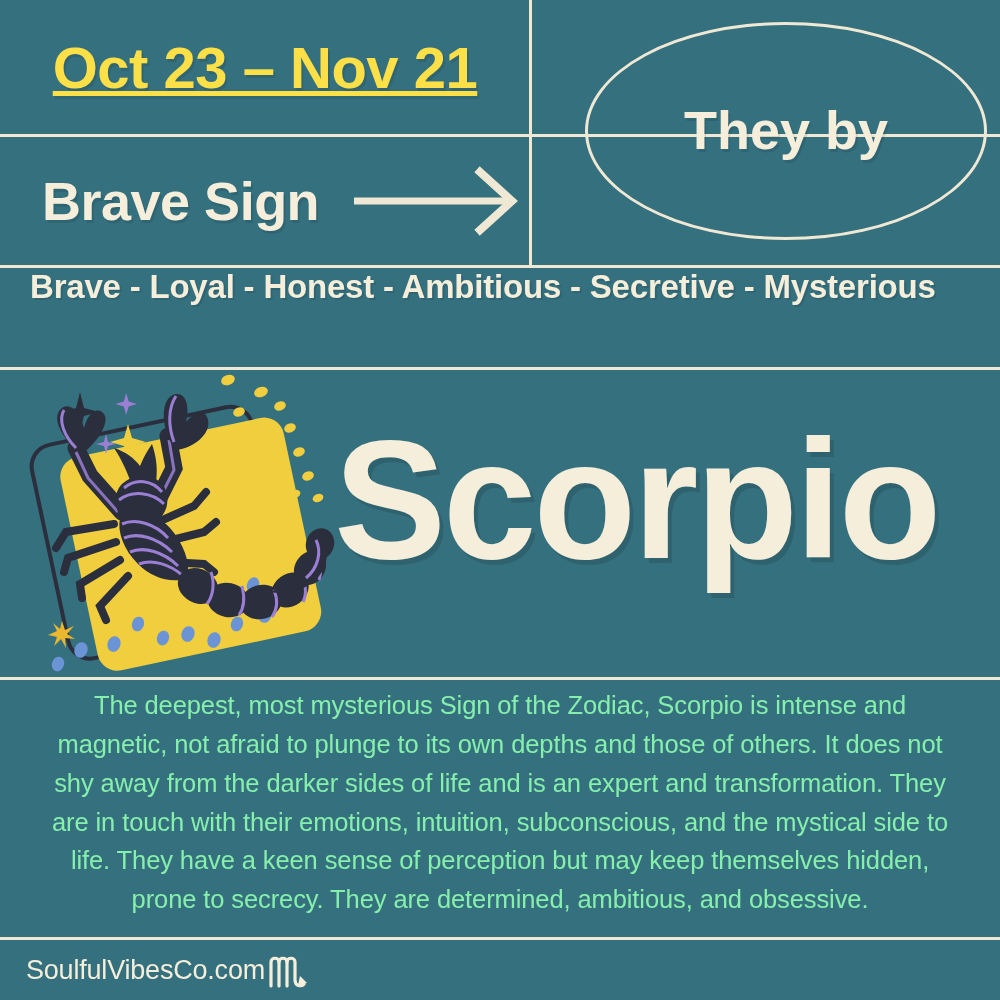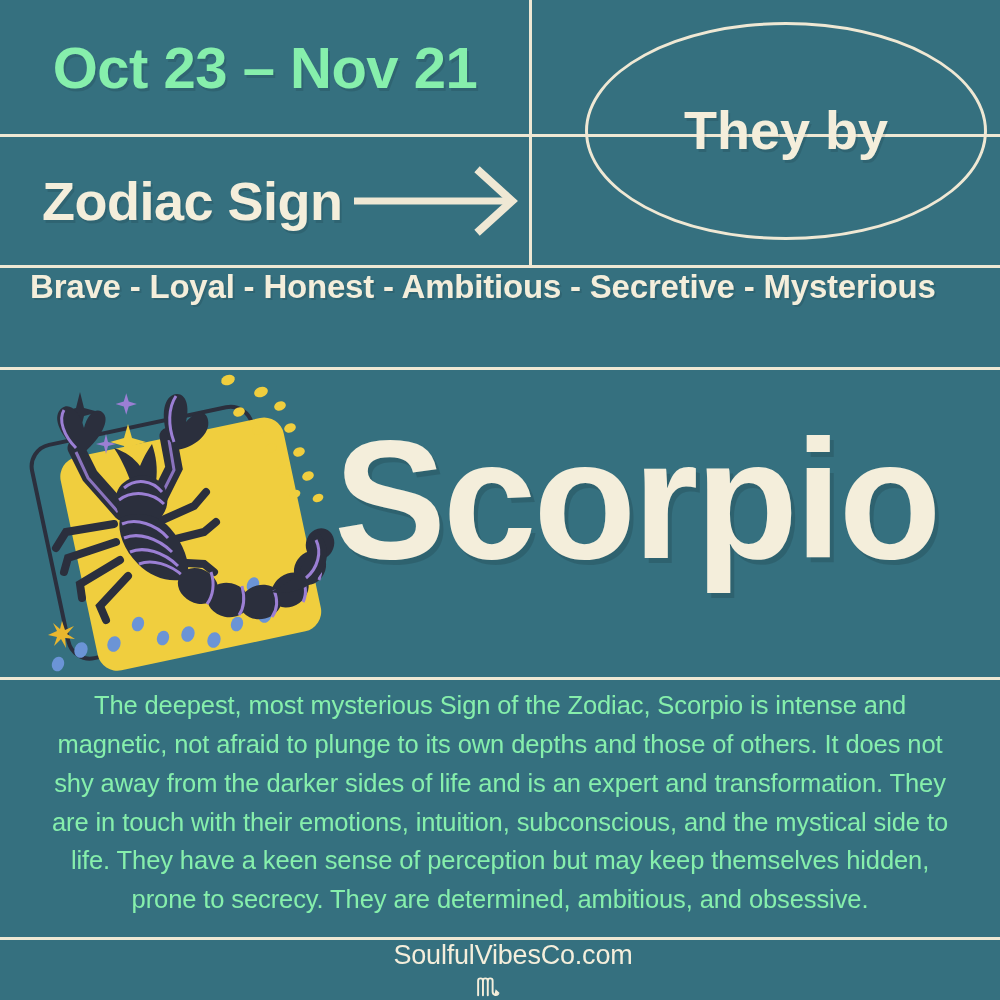--- a/index.html
+++ b/index.html
@@ -41,23 +41,24 @@
     left: 0; top: 0;
     width: 530px; height: 134px;
     display: flex;
     align-items: center;
     justify-content: center;
   }
   .dates-text {
     font-size: 58px;
     font-weight: 800;
     letter-spacing: -0.5px;
-    color: #86efac;
+    color: #fde047;
     white-space: nowrap;
     text-shadow: 2px 3px 0 rgba(0,0,0,0.10);
+    text-decoration: underline;
   }
 
   .cell-element {
     position: absolute;
     left: 0; top: 137px;
     width: 530px; height: 128px;
     display: flex;
     align-items: center;
   }
   .element-text {
@@ -161,21 +162,20 @@
   }
 
   
   .footer {
     position: absolute;
     left: 0; top: 940px;
     width: 1000px; height: 60px;
     display: flex;
     align-items: center;
     justify-content: flex-start;
-    flex-direction: column;
   }
   .site-url {
     font-size: 27px;
     color: #f4eedb;
     margin-left: 26px;
     letter-spacing: -0.2px;
   }
   .zodiac-glyph {
     margin-right: 22px;
     width: 48px;
@@ -192,21 +192,21 @@
   <div class="hline" style="top:367px"></div>
   <div class="hline" style="top:677px"></div>
   <div class="hline" style="top:937px"></div>
   <div class="vline" style="left:529px; top:0; height:265px"></div>
 
   <div class="cell-dates">
     <div class="dates-text">Oct 23 – Nov 21</div>
   </div>
 
   <div class="cell-element">
-    <div class="element-text">Zodiac Sign</div>
+    <div class="element-text">Brave Sign</div>
     <svg class="arrow" viewBox="0 0 172 70">
       <line x1="2" y1="35" x2="160" y2="35" stroke="#efe8d4" stroke-width="7"></line>
       <polyline points="128,6 160,35 128,64" fill="none" stroke="#efe8d4" stroke-width="8" stroke-linecap="square" stroke-linejoin="miter"></polyline>
     </svg>
   </div>
 
   <div class="ruler-ellipse">
     <div class="ruler-text">
       <div>They by</div>
     </div>

